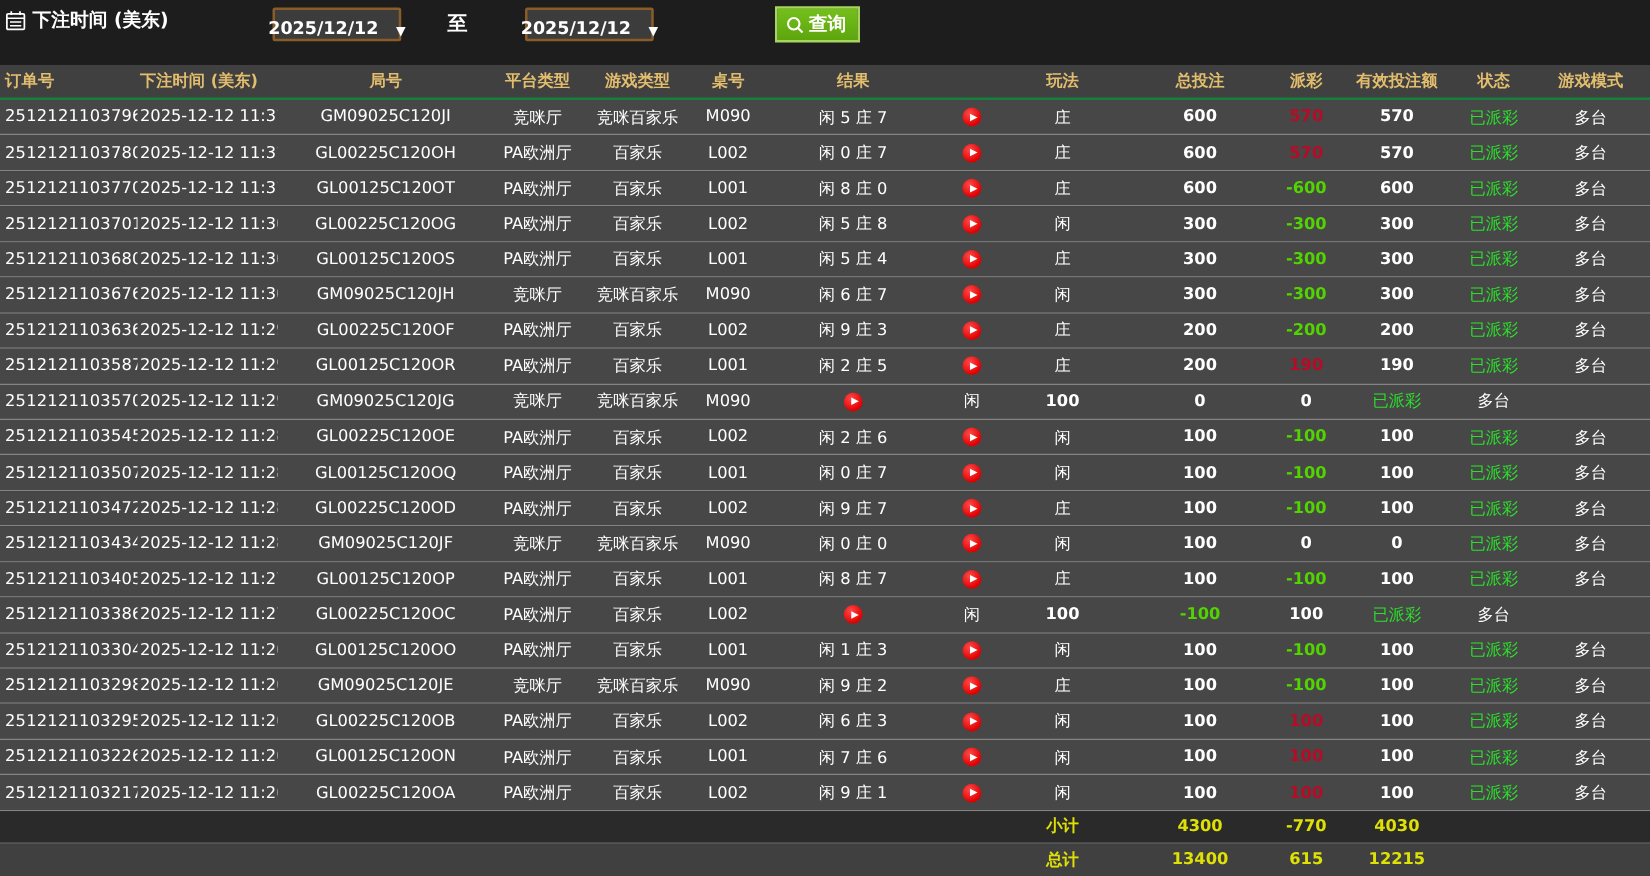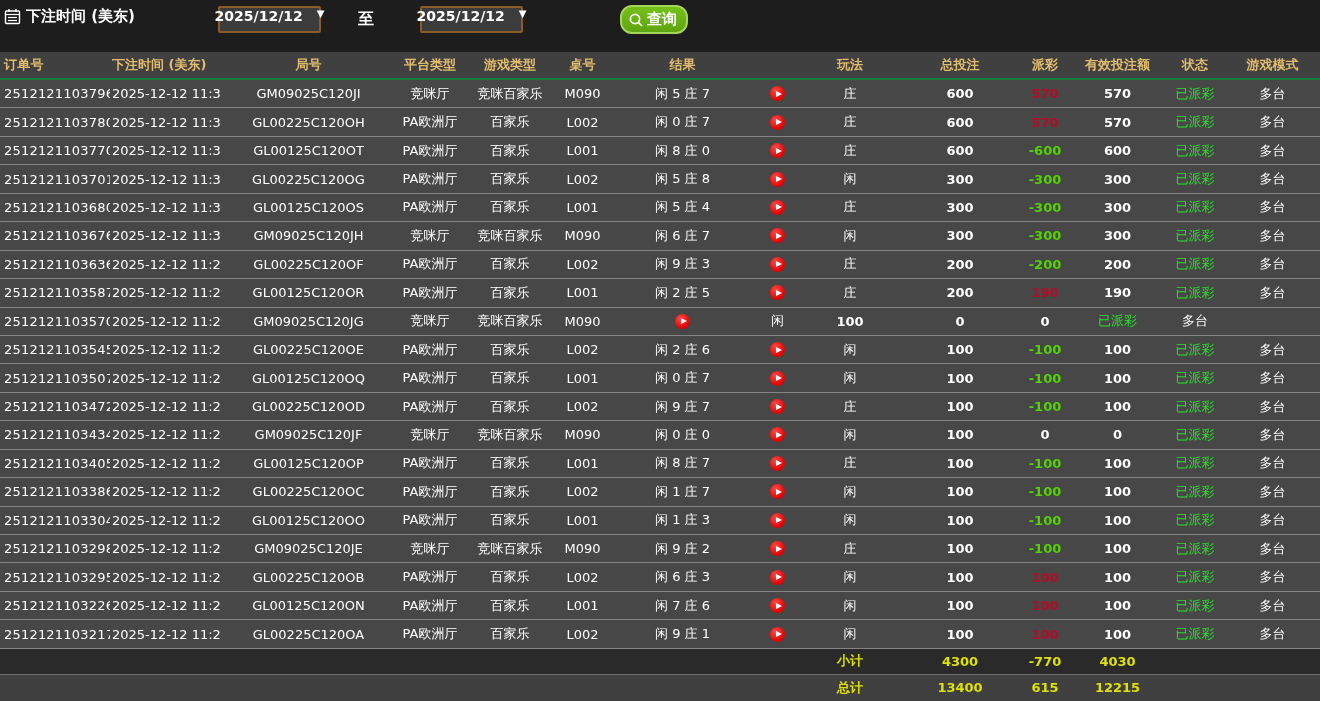--- a/index.html
+++ b/index.html
@@ -6,29 +6,29 @@
   html,body { width:1320px; height:701px; overflow:hidden; background:#1b1b1b;
               font-family:"DejaVu Sans","Liberation Sans",sans-serif; }
 
   
   .topbar { position:relative; width:1320px; height:52px; background:#1d1d1d; }
   .title-wrap { position:absolute; left:4px; top:7px; display:flex; align-items:center; gap:5px; }
   .title-wrap svg { display:block; }
   .page-title { color:#ffffff; font-size:15px; font-weight:bold; }
   .date-select { position:absolute; top:6px; width:103px; height:27px; background:#3c3c3c;
                  border:2px solid #8a5c28; border-radius:2px; color:#fff; font-size:14px;
-                 font-weight:bold; display:flex; align-items:flex-start; justify-content:center;
+                 font-weight:bold; display:flex; align-items:flex-end; justify-content:center;
                  gap:14px; cursor:pointer; }
   .date-select .arrow { font-size:10px; }
   .date-from { left:218px; }
   .date-to   { left:420px; }
   .to-label  { position:absolute; left:358px; top:9px; color:#fff; font-size:16px; font-weight:bold; }
   .query-btn { position:absolute; left:620px; top:5px; height:29px; padding:0 9px 0 6px;
                background:linear-gradient(#74c01a,#5ea50e); border:2px solid #a6d55c;
-               border-radius:12px; color:#fff; font-size:15px; font-weight:bold;
+               border-radius:0; color:#fff; font-size:15px; font-weight:bold;
                display:flex; align-items:center; gap:3px; cursor:pointer; }
 
   
   .trow { display:grid;
           grid-template-columns:110px 112px 173px 70px 90px 55px 145px 45px 100px 120px 50px 95px 60px 95px;
           width:1320px; }
   .cell { display:flex; align-items:center; justify-content:center; font-size:13px;
           color:#ffffff; white-space:nowrap; overflow:hidden; }
   .header-row { height:28px; background:#404040; border-bottom:2px solid #15803d; }
   .header-row .cell { color:#e3bd6e; font-weight:bold; }
@@ -386,21 +386,20 @@
       <div class="cell col-status status-green">已派彩</div>
       <div class="cell col-mode">多台</div>
     </div>
     <div class="trow drow">
       <div class="cell col-order_no">251212110338658</div>
       <div class="cell col-bet_time">2025-12-12 11:27:32</div>
       <div class="cell col-game_no">GL00225C120OC</div>
       <div class="cell col-platform">PA欧洲厅</div>
       <div class="cell col-game_type">百家乐</div>
       <div class="cell col-table_no">L002</div>
-      <div class="cell col-result">闲 1 庄 7</div>
       <div class="cell col-replay">
         <span class="play-icon">
           <span class="tri"></span>
         </span>
       </div>
       <div class="cell col-play">闲</div>
       <div class="cell col-total_bet">100</div>
       <div class="cell col-payout loss">-100</div>
       <div class="cell col-valid_bet">100</div>
       <div class="cell col-status status-green">已派彩</div>

